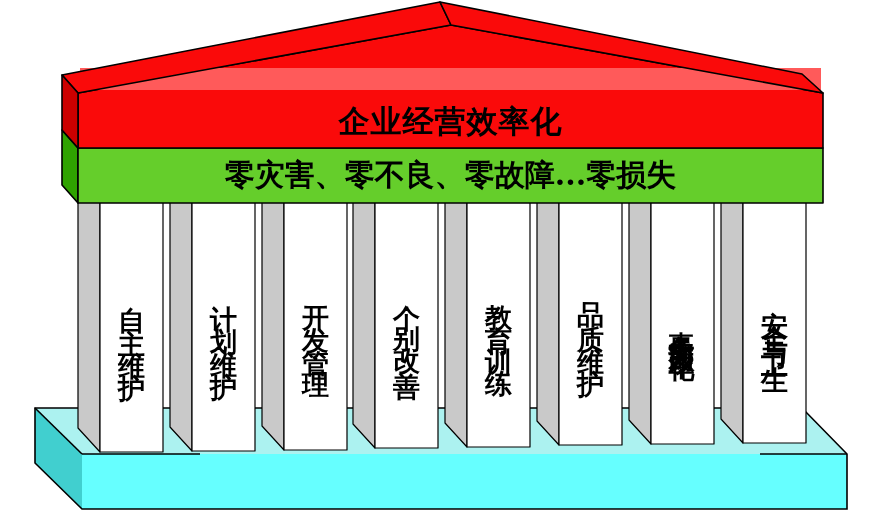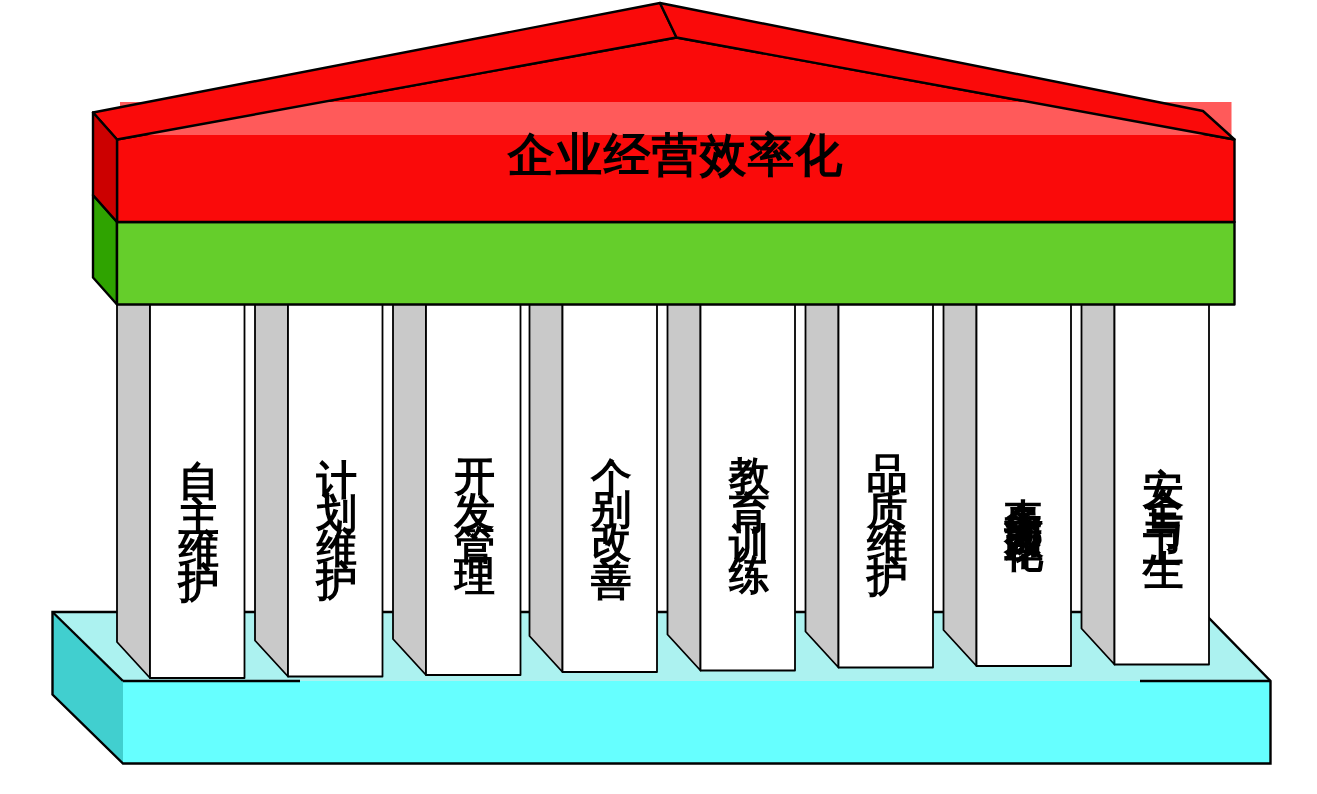--- a/index.html
+++ b/index.html
@@ -14,21 +14,21 @@
   .shape   { stroke:#000000; stroke-width:1.6; stroke-linejoin:round; }
   .shape-thin { stroke:#000000; stroke-width:1.2; stroke-linejoin:round; }
   .noline  { stroke:none; }
   .edge    { stroke:#000000; stroke-width:1.6; fill:none; }
   .label {
     position:absolute; color:#000000;
     font-family:"DejaVu Serif", serif; font-weight:bold;
     display:flex; align-items:center; justify-content:center;
     text-align:center; white-space:nowrap;
   }
-  .roof-title  { left:78px; top:80px;  width:745px; height:48px; font-size:31px; letter-spacing:1px; }
+  .roof-title  { left:78px; top:98px;  width:745px; height:48px; font-size:31px; letter-spacing:1px; }
   .zero-line   { left:78px; top:150px; width:745px; height:50px; font-size:30px; }
   .base-line   { left:82px; top:456px; width:765px; height:50px; font-size:30px; letter-spacing:1px; }
   .pillar-label {
     writing-mode:vertical-rl; text-orientation:upright;
     top:205px; width:63px; font-size:27px; letter-spacing:22px;
   }
   .pillar-label.chars7 { font-size:26px; letter-spacing:4px; }
   .pillar-label.chars5 { font-size:27px; letter-spacing:14px; }
 </style>
 </head>
@@ -75,20 +75,21 @@
 
     <polygon class="shape" points="78,93 451,25 823,93 823,148 78,148" fill="#FA0A0A"></polygon>
     <rect class="noline" x="80" y="68" width="741" height="22" fill="#FF5A5A"></rect>
     <polygon class="shape" points="440,2 62,75 78,93 451,25" fill="#FA0A0A"></polygon>
     <polygon class="shape" points="440,2 802,74 823,93 451,25" fill="#FA0A0A"></polygon>
     <polygon class="shape" points="62,75 78,93 78,148 62,130" fill="#CC0000"></polygon>
   </svg>
 
   <div class="label roof-title">企业经营效率化</div>
 
+  <div class="label zero-line">零灾害、零不良、零故障...零损失</div>
 
   <div class="label pillar-label" style="left:100px; height:247px;">自主维护</div>
   <div class="label pillar-label" style="left:192px; height:246px;">计划维护</div>
   <div class="label pillar-label" style="left:284px; height:245px;">开发管理</div>
   <div class="label pillar-label" style="left:375px; height:243px;">个别改善</div>
   <div class="label pillar-label" style="left:467px; height:242px;">教育训练</div>
   <div class="label pillar-label" style="left:559px; height:240px;">品质维护</div>
   <div class="label pillar-label chars7" style="left:651px; height:239px;">事务部门效率化</div>
   <div class="label pillar-label chars5" style="left:743px; height:238px;">安全与卫生</div>
 

